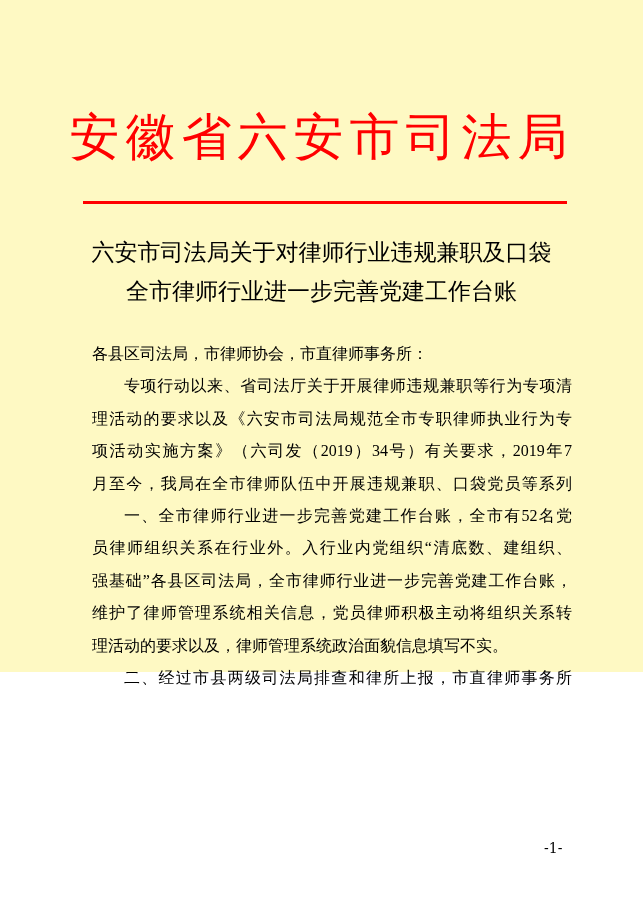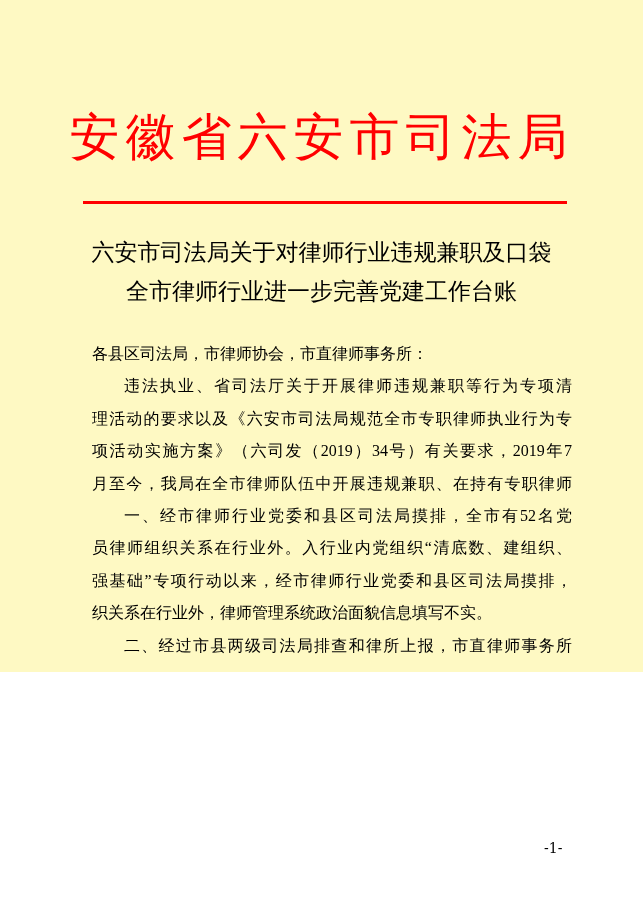--- a/index.html
+++ b/index.html
@@ -37,31 +37,32 @@
   <div class="header">安徽省六安市司法局</div>
   <div class="rule"></div>
 
   <div class="title l1">六安市司法局关于对律师行业违规兼职及口袋</div>
   <div class="title l2">全市律师行业进一步完善党建工作台账</div>
 
   <div class="body">
     <div class="line last">各县区司法局，市律师协会，市直律师事务所：</div>
 
     <div>
-      <div class="line indent">违法执业、省司法厅关于开展律师违规兼职等行为专项清</div>
+      <div class="line indent">专项行动以来、省司法厅关于开展律师违规兼职等行为专项清</div>
       <div class="line">理活动的要求以及《六安市司法局规范全市专职律师执业行为专</div>
       <div class="line">项活动实施方案》（六司发（2019）34号）有关要求，2019年7</div>
-      <div class="line">月至今，我局在全市律师队伍中开展违规兼职、在持有专职律师</div>
+      <div class="line">月至今，我局在全市律师队伍中开展违规兼职、口袋党员等系列</div>
     </div>
 
     <div>
-      <div class="line indent">一、经市律师行业党委和县区司法局摸排，全市有52名党</div>
+      <div class="line indent">一、全市律师行业进一步完善党建工作台账，全市有52名党</div>
       <div class="line">员律师组织关系在行业外。入行业内党组织“清底数、建组织、</div>
-      <div class="line">强基础”专项行动以来，经市律师行业党委和县区司法局摸排，</div>
-      <div class="line last">织关系在行业外，律师管理系统政治面貌信息填写不实。</div>
+      <div class="line">强基础”各县区司法局，全市律师行业进一步完善党建工作台账，</div>
+      <div class="line">维护了律师管理系统相关信息，党员律师积极主动将组织关系转</div>
+      <div class="line last">理活动的要求以及，律师管理系统政治面貌信息填写不实。</div>
     </div>
 
     <div>
       <div class="line indent">二、经过市县两级司法局排查和律所上报，市直律师事务所</div>
     </div>
   </div>
 
   <div class="pageno">-1-</div>
 </div>
 

